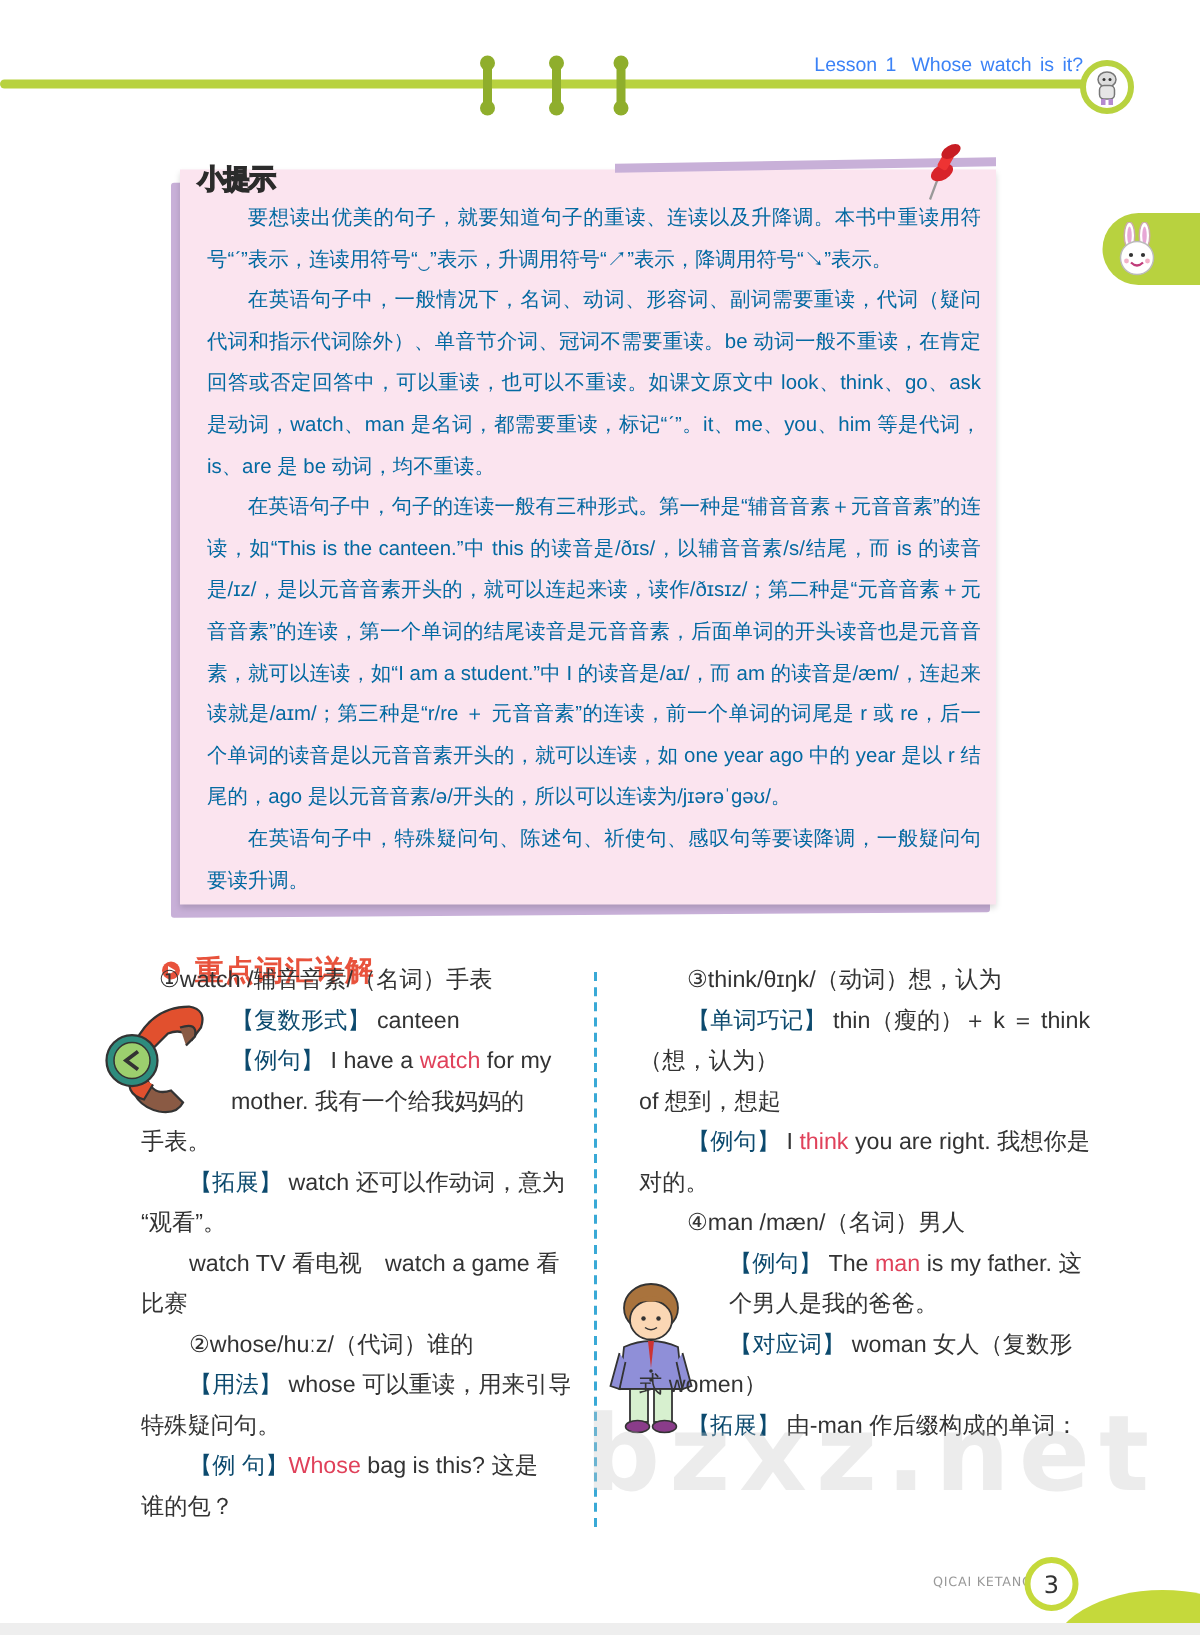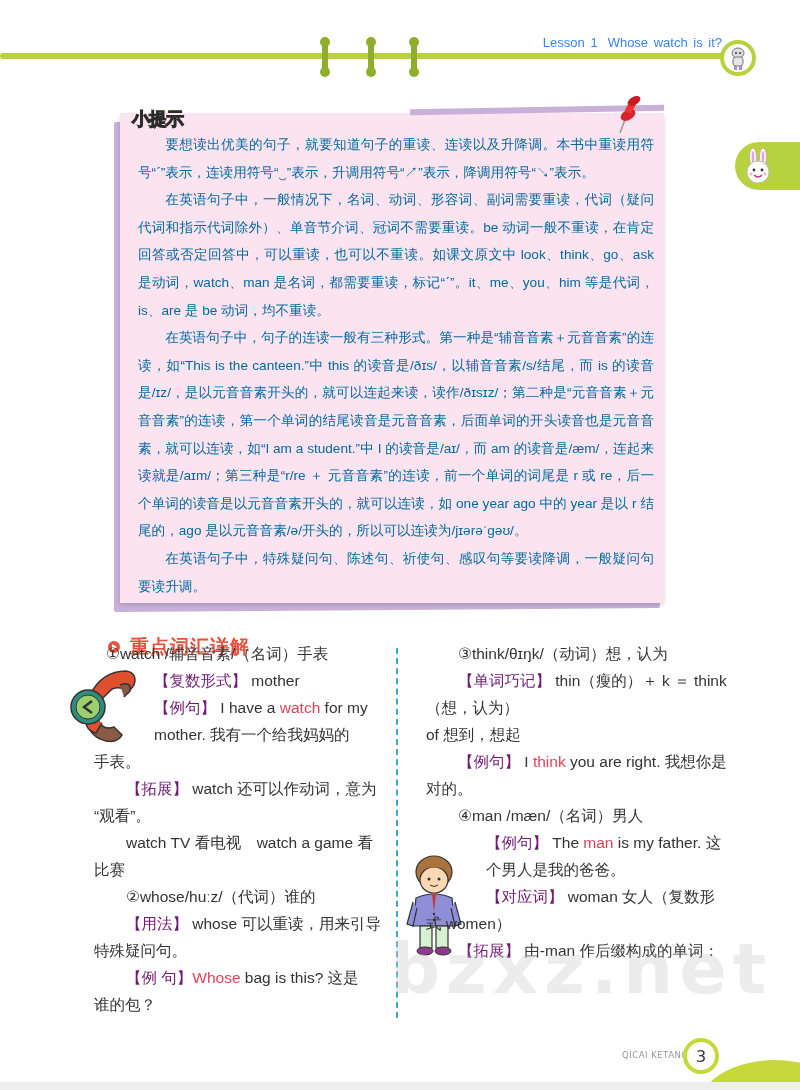--- a/index.html
+++ b/index.html
@@ -33,21 +33,21 @@
   .sec-bullet::after { content: ""; position: absolute; left: 4px; top: 3px; border-left: 5px solid #fff; border-top: 3px solid transparent; border-bottom: 3px solid transparent; }
 
   .divider { position: absolute; left: 396px; top: 648px; width: 0; height: 370px; border-left: 2px dashed #39a9d6; }
 
   .col { position: absolute; font-family: "Liberation Sans", "DejaVu Sans", sans-serif; font-size: 15.5px; line-height: 27px; color: #333; }
   .col-left { left: 106px; top: 640px; width: 282px; }
   .col-right { left: 426px; top: 640px; width: 318px; }
   .ln { display: block; white-space: nowrap; }
   .ind { padding-left: 32px; }
   .indbig { padding-left: 48px; }
-  .tag { color: #701a75; }
+  .tag { color: #0c4a6e; }
   .red { color: #e0415a; }
 
   .watch-img { position: absolute; left: 62px; top: 665px; width: 80px; height: 80px; }
   .man-img { position: absolute; left: 403px; top: 852px; width: 62px; height: 104px; }
 
   .watermark { position: absolute; left: 390px; top: 928px; font-size: 70px; font-weight: bold; color: rgba(200,200,200,0.35); letter-spacing: 6px; font-family: "DejaVu Sans", sans-serif; }
 
   
   .foot-text { position: absolute; left: 622px; top: 1050px; font-size: 8.5px; color: #999; letter-spacing: 0.5px; font-family: "DejaVu Sans", sans-serif; }
   .foot-blob { position: absolute; left: 700px; top: 1060px; width: 150px; height: 90px; border-radius: 50%; background: #c5d93b; }
@@ -120,21 +120,21 @@
   <path d="M58 20 Q70 16 68 26 L62 32" fill="#8a5a44" stroke="#333" stroke-width="1.5"></path>
   <path d="M24 52 Q26 72 44 76 Q56 78 60 70 L52 62 Q40 66 36 54 Z" fill="#8a5a44" stroke="#333" stroke-width="1.5"></path>
   <path d="M26 50 Q20 64 34 68 L40 58" fill="#e1502e" stroke="#333" stroke-width="1.5"></path>
   <circle cx="26" cy="42" r="17" fill="#2e8c7e" stroke="#333" stroke-width="1.5"></circle>
   <circle cx="26" cy="42" r="12" fill="#9ccf6e" stroke="#333" stroke-width="1"></circle>
   <path d="M30 36 L22 42 L30 48" stroke="#333" stroke-width="2.5" fill="none"></path>
 </svg>
 
 <div class="col col-left">
   <span class="ln">①watch /辅音音素/（名词）手表</span>
-  <span class="ln indbig"><span class="tag">【复数形式】</span><span> mother</span></span>
+  <span class="ln indbig"><span class="tag">【复数形式】</span><span> canteen</span></span>
   <span class="ln indbig"><span class="tag">【例句】</span><span> I have a </span><span class="red">watch</span><span> for my</span></span>
   <span class="ln indbig">mother. 我有一个给我妈妈的</span>
   <span class="ln" style="margin-left:-12px">手表。</span>
   <span class="ln ind" style="margin-left:-12px"><span class="tag">【拓展】</span><span> watch 还可以作动词，意为</span></span>
   <span class="ln" style="margin-left:-12px">“观看”。</span>
   <span class="ln ind" style="margin-left:-12px">watch TV 看电视　watch a game 看</span>
   <span class="ln" style="margin-left:-12px">比赛</span>
   <span class="ln ind" style="margin-left:-12px">②whose/huːz/（代词）谁的</span>
   <span class="ln ind" style="margin-left:-12px"><span class="tag">【用法】</span><span> whose 可以重读，用来引导</span></span>
   <span class="ln" style="margin-left:-12px">特殊疑问句。</span>

